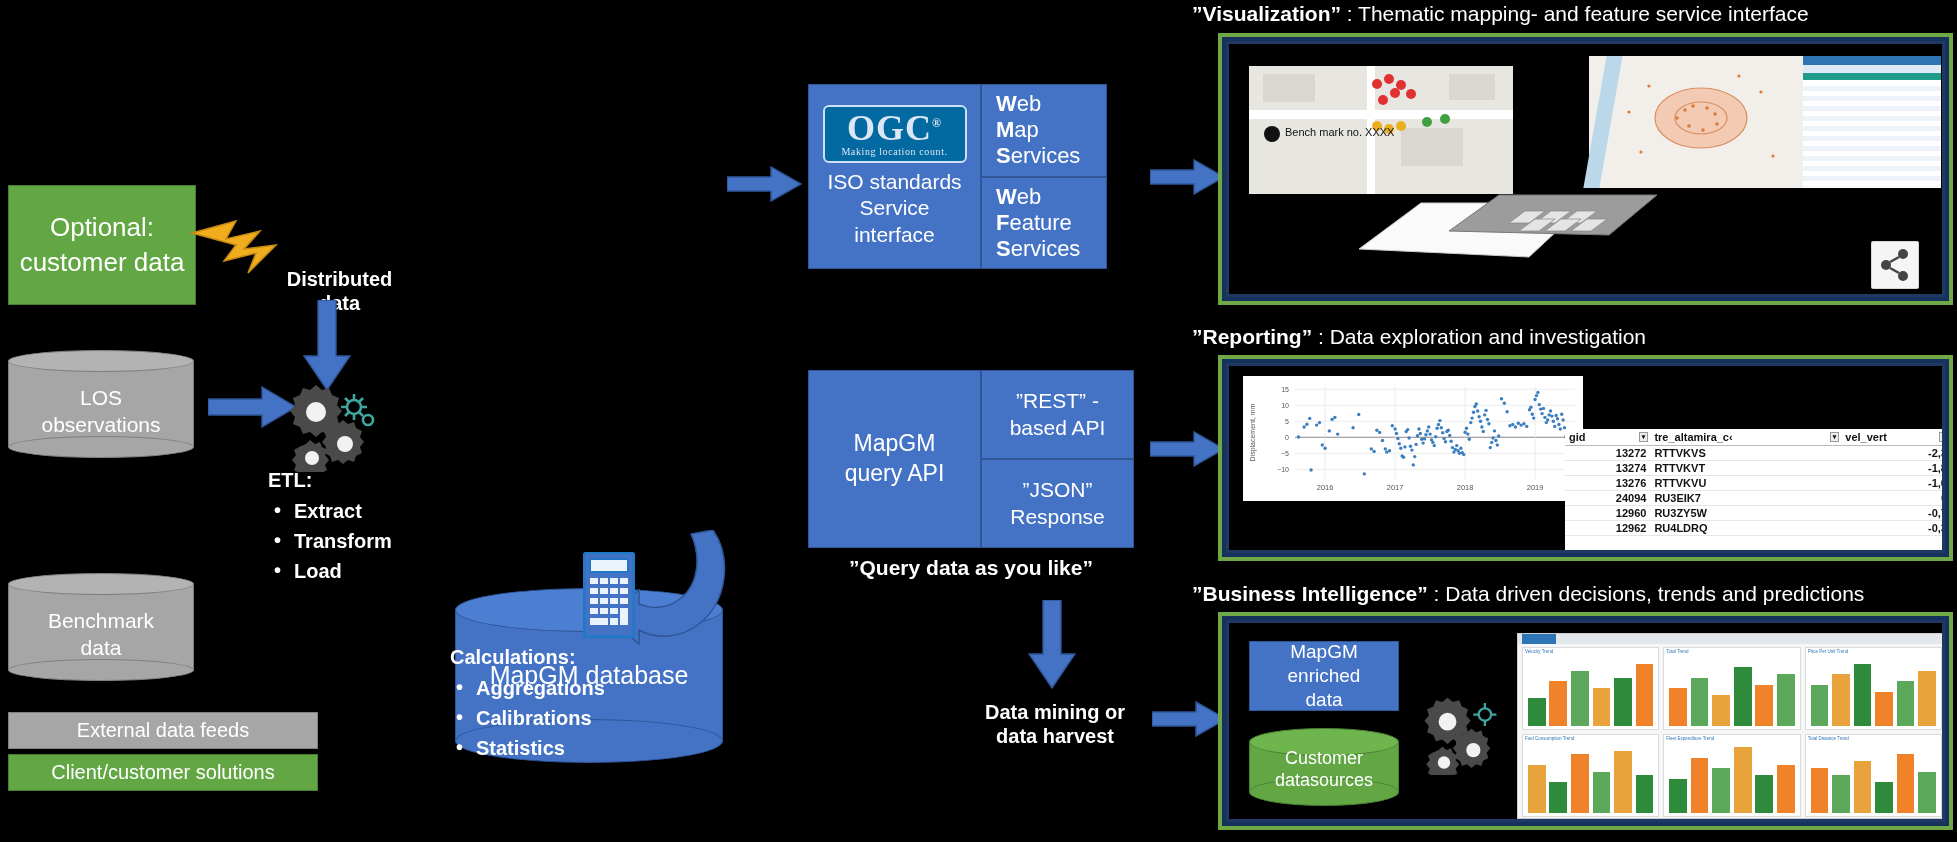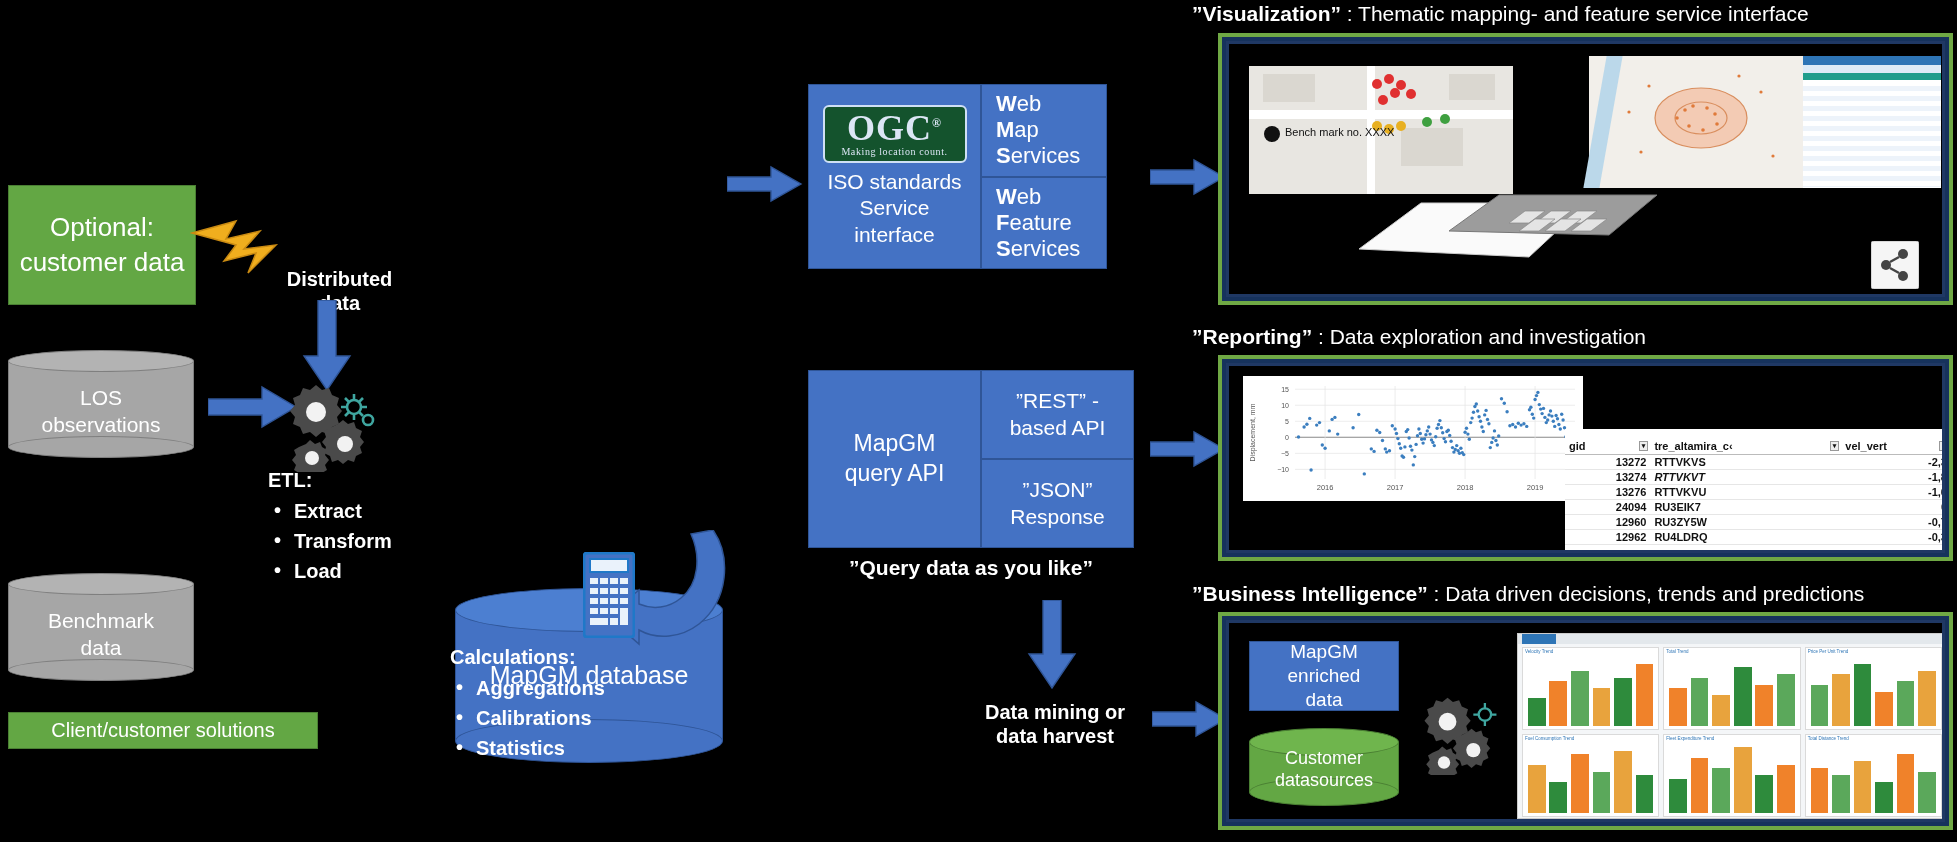--- a/index.html
+++ b/index.html
@@ -101,20 +101,23 @@
 <div class="abs" style="left:268px;top:468px;width:200px;">
   <div class="bold-label" style="font-size:20px;text-align:left;">ETL:</div>
   <ul class="bul" style="font-size:20px;margin-top:4px;">
     <li>Extract</li>
     <li>Transform</li>
     <li>Load</li>
   </ul>
 </div>
 
 <div class="abs" style="left:8px;top:712px;width:310px;">
+  <div class="box-grey ctr" style="height:35px;font-size:20px;margin-bottom:5px;">
+    <span>External data feeds</span>
+  </div>
   <div class="box-green ctr" style="height:35px;font-size:20px;margin-bottom:5px;">
     <span>Client/customer solutions</span>
   </div>
 </div>
 
 <div class="abs cyl" style="left:455px;top:372px;width:268px;height:175px;">
   <div class="body blue-fill" style="top:22px;bottom:22px;"></div>
   <div class="bot blue-fill" style="height:44px;border-radius:50%;"></div>
   <div class="top blue-fill" style="height:44px;border-radius:50%;background:#4C7FD1;"></div>
   <div class="lbl" style="font-size:25px;">
@@ -162,21 +165,21 @@
 </div>
 
 <svg class="abs" style="left:727px;top:165px;" width="76" height="38" viewBox="0 0 76 38">
   <path d="M0 12 h44 v-10 L74 19 L44 36 v-10 H0 Z" fill="#4472C4" stroke="#2f5597" stroke-width="1.4"></path>
 </svg>
 
 <div class="abs" style="left:808px;top:84px;width:326px;height:185px;display:flex;">
 
   <div class="blue-fill ctr col" style="width:173px;height:185px;">
     <div style="width:140px;border:2px solid #cfe0f5;border-radius:6px;padding:3px 0 4px;
-                background:#14532d;margin-bottom:6px;">
+                background:#0369a1;margin-bottom:6px;">
       <div style="font-family:'Liberation Serif',serif;font-size:36px;
            font-weight:bold;line-height:1;color:#DCE6F5;letter-spacing:1px;">
         <span>OGC</span><sup style="font-size:12px;">®</sup>
       </div>
       <div style="font-family:'Liberation Serif',serif;font-size:10px;color:#DCE6F5;letter-spacing:.6px;">Making location count.</div>
     </div>
     <div style="font-size:21px;line-height:1.25;white-space:pre-line;">ISO standards
 Service
 interface</div>
   </div>
@@ -501,35 +504,35 @@
           <circle cx="322.9" cy="60.7" r="1.7" fill="#3B7EBF"></circle>
           <circle cx="324.3" cy="66.4" r="1.7" fill="#3B7EBF"></circle>
           <circle cx="325.7" cy="67.7" r="1.7" fill="#3B7EBF"></circle>
           <circle cx="327.1" cy="65.8" r="1.7" fill="#3B7EBF"></circle>
           <circle cx="328.5" cy="67.1" r="1.7" fill="#3B7EBF"></circle>
         </svg>
     </div>
 
     <div class="abs" style="left:336px;top:63px;width:386px;height:128px;background:#fff;color:#111;
                 font-size:11px;overflow:hidden;">
-      <table id="report-table" style="border-collapse:collapse;width:100%;font-size:11px;margin-top:9px;">
+      <table id="report-table" style="border-collapse:collapse;width:100%;font-size:11px;">
           <tbody>
             <tr>
               <th style="text-align:left;font-weight:bold;padding:2px 4px;border-bottom:1px solid #bbb;background:#fff;position:relative;">gid<span style="position:absolute;right:2px;top:3px;border:1px solid #999;background:#eee;font-size:7px;padding:0 2px;">▾</span></th>
               <th style="text-align:left;font-weight:bold;padding:2px 4px;border-bottom:1px solid #bbb;background:#fff;position:relative;">tre_altamira_c‹<span style="position:absolute;right:2px;top:3px;border:1px solid #999;background:#eee;font-size:7px;padding:0 2px;">▾</span></th>
               <th style="text-align:left;font-weight:bold;padding:2px 4px;border-bottom:1px solid #bbb;background:#fff;position:relative;">vel_vert<span style="position:absolute;right:2px;top:3px;border:1px solid #999;background:#eee;font-size:7px;padding:0 2px;">▾</span></th>
             </tr>
             <tr>
               <td style="padding:1px 4px;border-bottom:1px solid #e6e6e6;font-weight:bold;text-align:right;">13272</td>
               <td style="padding:1px 4px;border-bottom:1px solid #e6e6e6;font-weight:bold;text-align:left;">RTTVKVS</td>
               <td style="padding:1px 4px;border-bottom:1px solid #e6e6e6;font-weight:bold;text-align:right;">-2,3</td>
             </tr>
             <tr>
               <td style="padding:1px 4px;border-bottom:1px solid #e6e6e6;font-weight:bold;text-align:right;">13274</td>
-              <td style="padding:1px 4px;border-bottom:1px solid #e6e6e6;font-weight:bold;text-align:left;font-style:italic;">RTTVKVT</td>
+              <td style="padding:1px 4px;border-bottom:1px solid #e6e6e6;font-weight:bold;text-align:left;">RTTVKVT</td>
               <td style="padding:1px 4px;border-bottom:1px solid #e6e6e6;font-weight:bold;text-align:right;">-1,8</td>
             </tr>
             <tr>
               <td style="padding:1px 4px;border-bottom:1px solid #e6e6e6;font-weight:bold;text-align:right;">13276</td>
               <td style="padding:1px 4px;border-bottom:1px solid #e6e6e6;font-weight:bold;text-align:left;">RTTVKVU</td>
               <td style="padding:1px 4px;border-bottom:1px solid #e6e6e6;font-weight:bold;text-align:right;">-1,6</td>
             </tr>
             <tr>
               <td style="padding:1px 4px;border-bottom:1px solid #e6e6e6;font-weight:bold;text-align:right;">24094</td>
               <td style="padding:1px 4px;border-bottom:1px solid #e6e6e6;font-weight:bold;text-align:left;">RU3EIK7</td>

